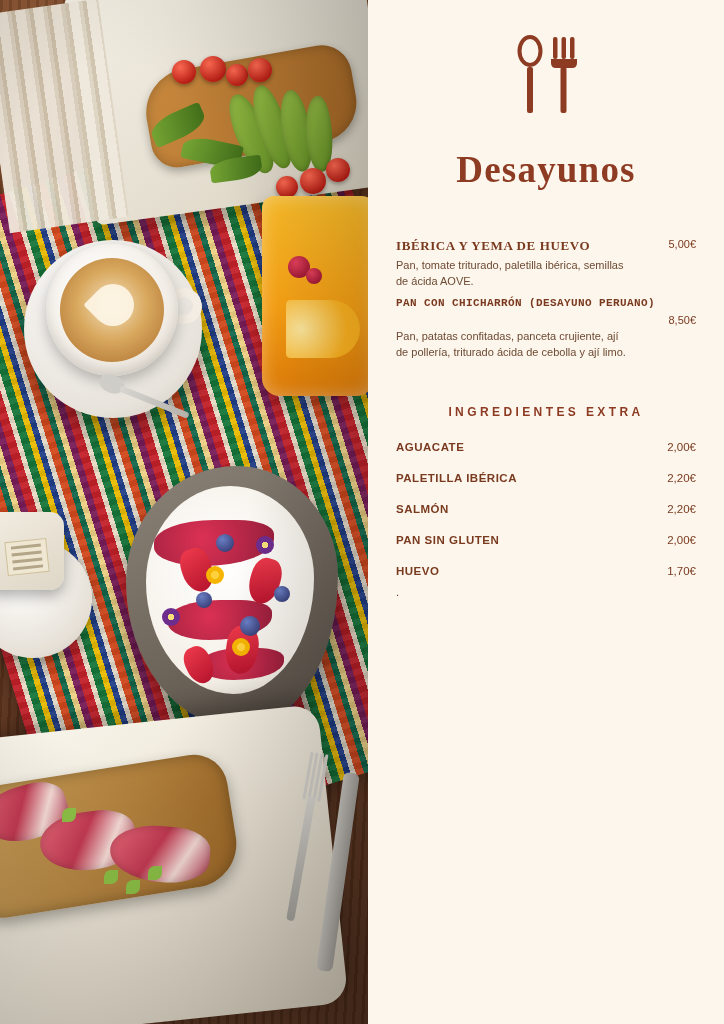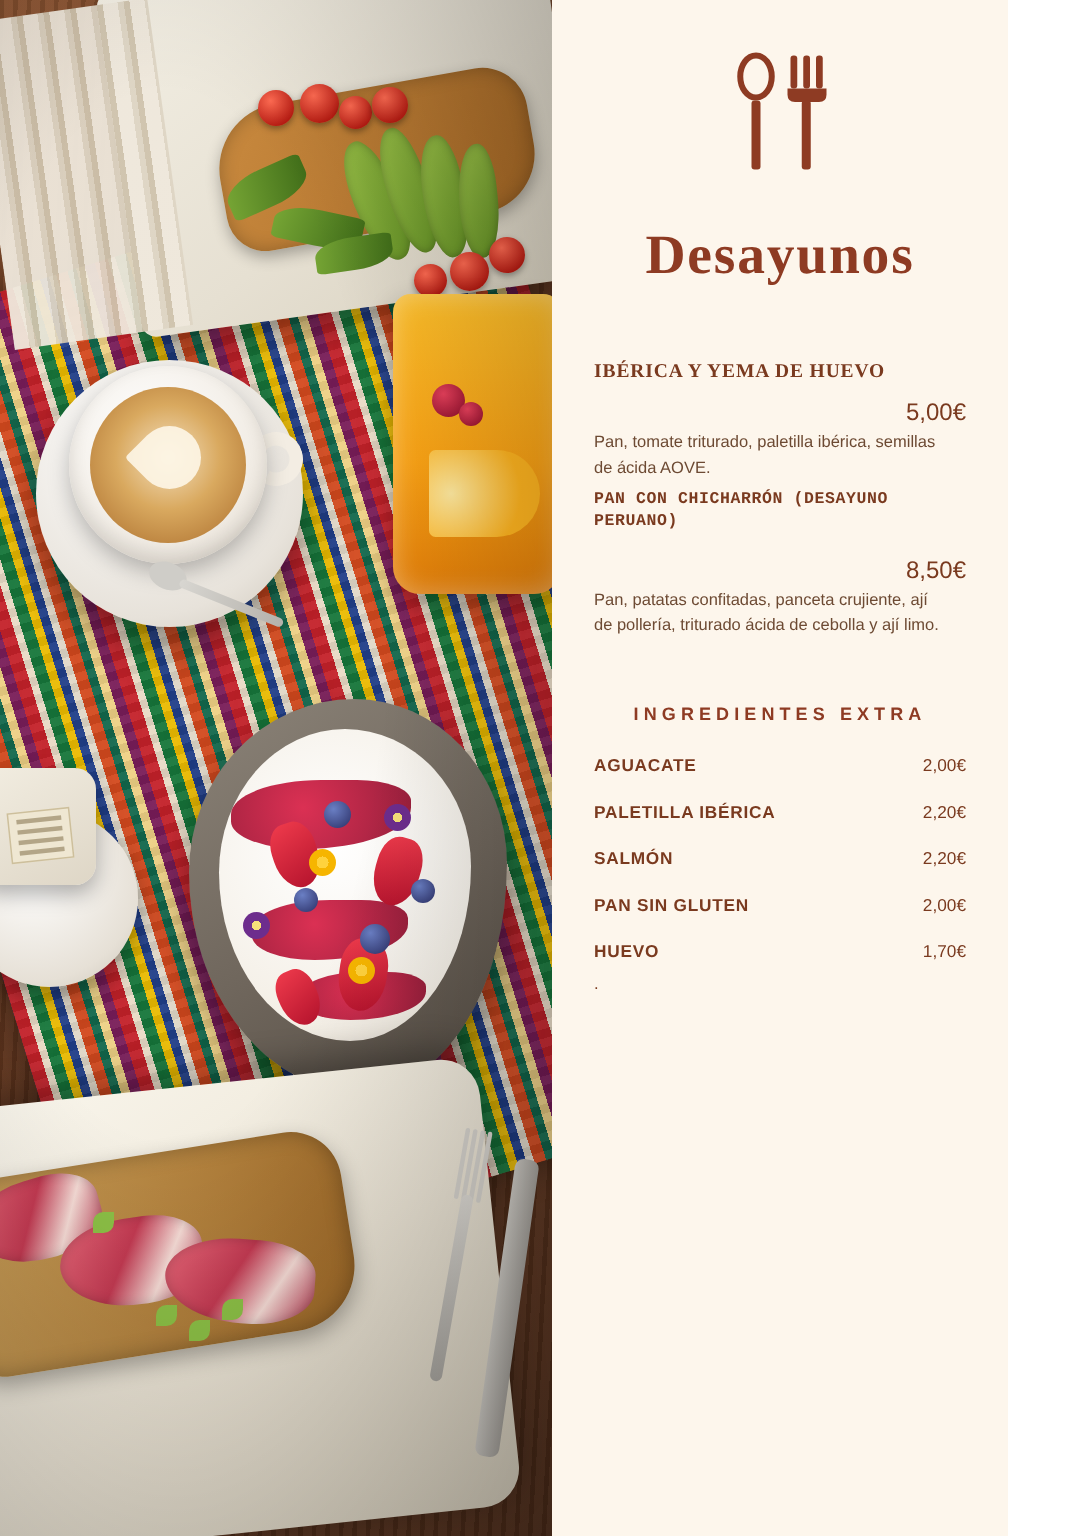--- a/index.html
+++ b/index.html
@@ -384,21 +384,21 @@
     background:
       radial-gradient(ellipse at 30% 40%, rgba(0,0,0,0) 40%, rgba(0,0,0,0.28) 100%);
     pointer-events: none;
   }
 
   
   .menu {
     position: absolute;
     left: 368px;
     top: 0;
-    width: 304px;
+    width: 356px;
     height: 1024px;
     background: #fdf6ec;
     padding: 30px 28px 0 28px;
   }
   .cutlery {
     width: 100%;
     text-align: center;
     margin-top: 4px;
     margin-bottom: 28px;
   }
@@ -431,25 +431,24 @@
     flex: 1 1 auto;
   }
   .item-name.sans {
     font-family: Liberation Mono, monospace;
     font-weight: bold;
     font-size: 11px;
     letter-spacing: 0.4px;
   }
   .item-price {
     font-family: "Liberation Sans", sans-serif;
-    font-size: 16px;
+    font-size: 11px;
     color: #7a3a1f;
     white-space: nowrap;
     padding-top: 1px;
-    margin-top: 28px;
   }
   .item-desc {
     font-family: "Liberation Sans", sans-serif;
     font-size: 11px;
     color: #6d4a33;
     line-height: 1.5;
     margin: 2px 0 0 0;
     max-width: 232px;
   }
 

